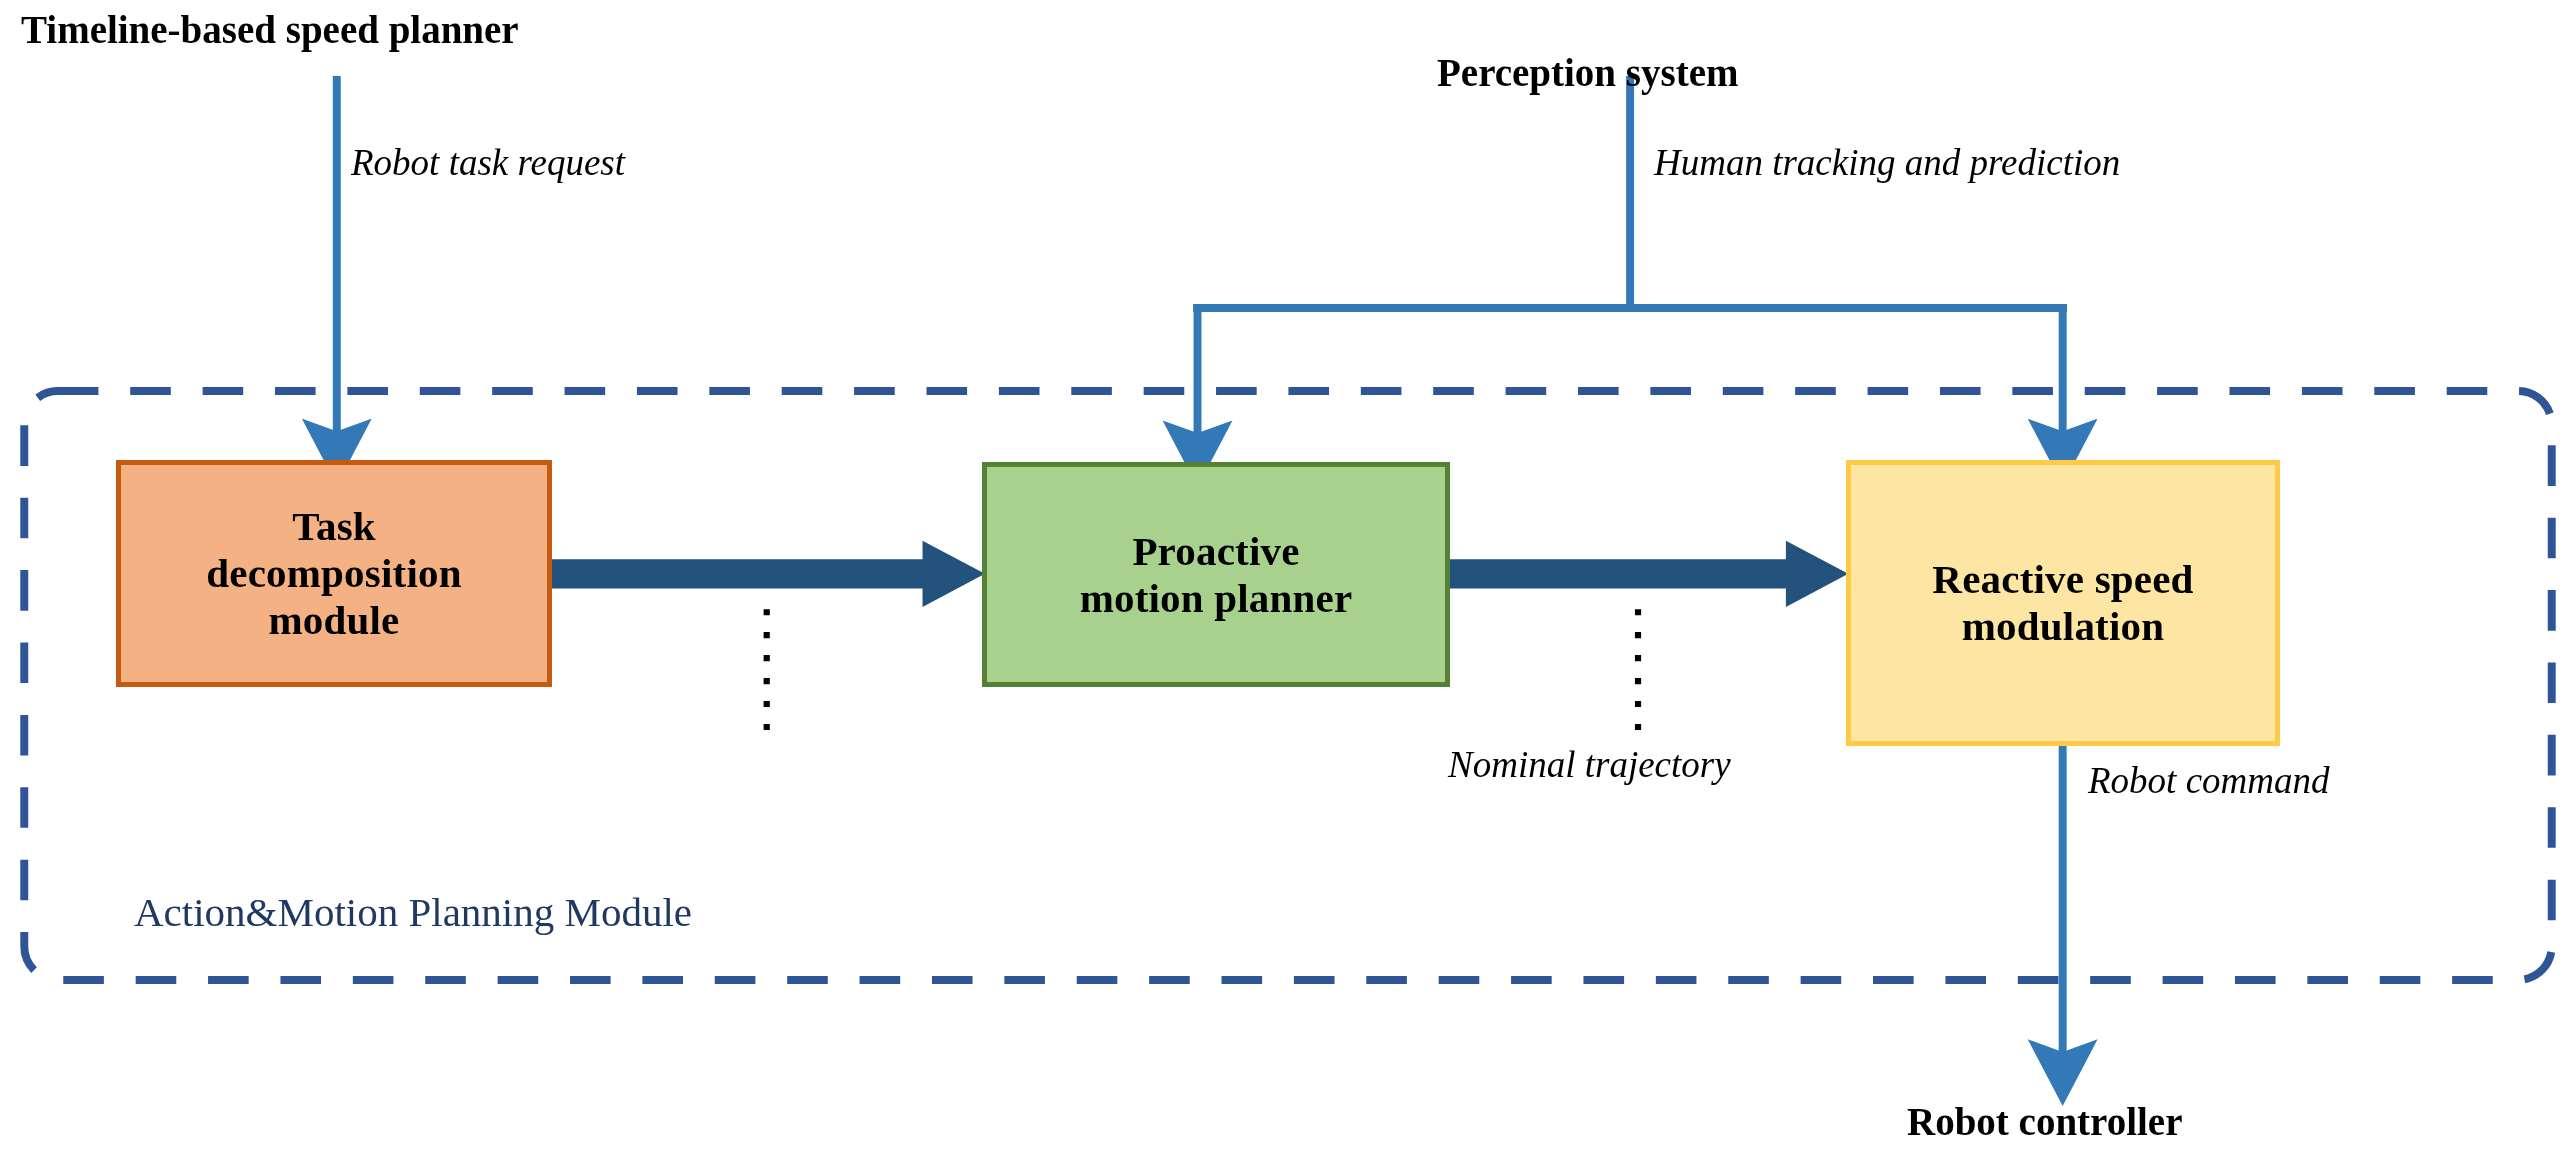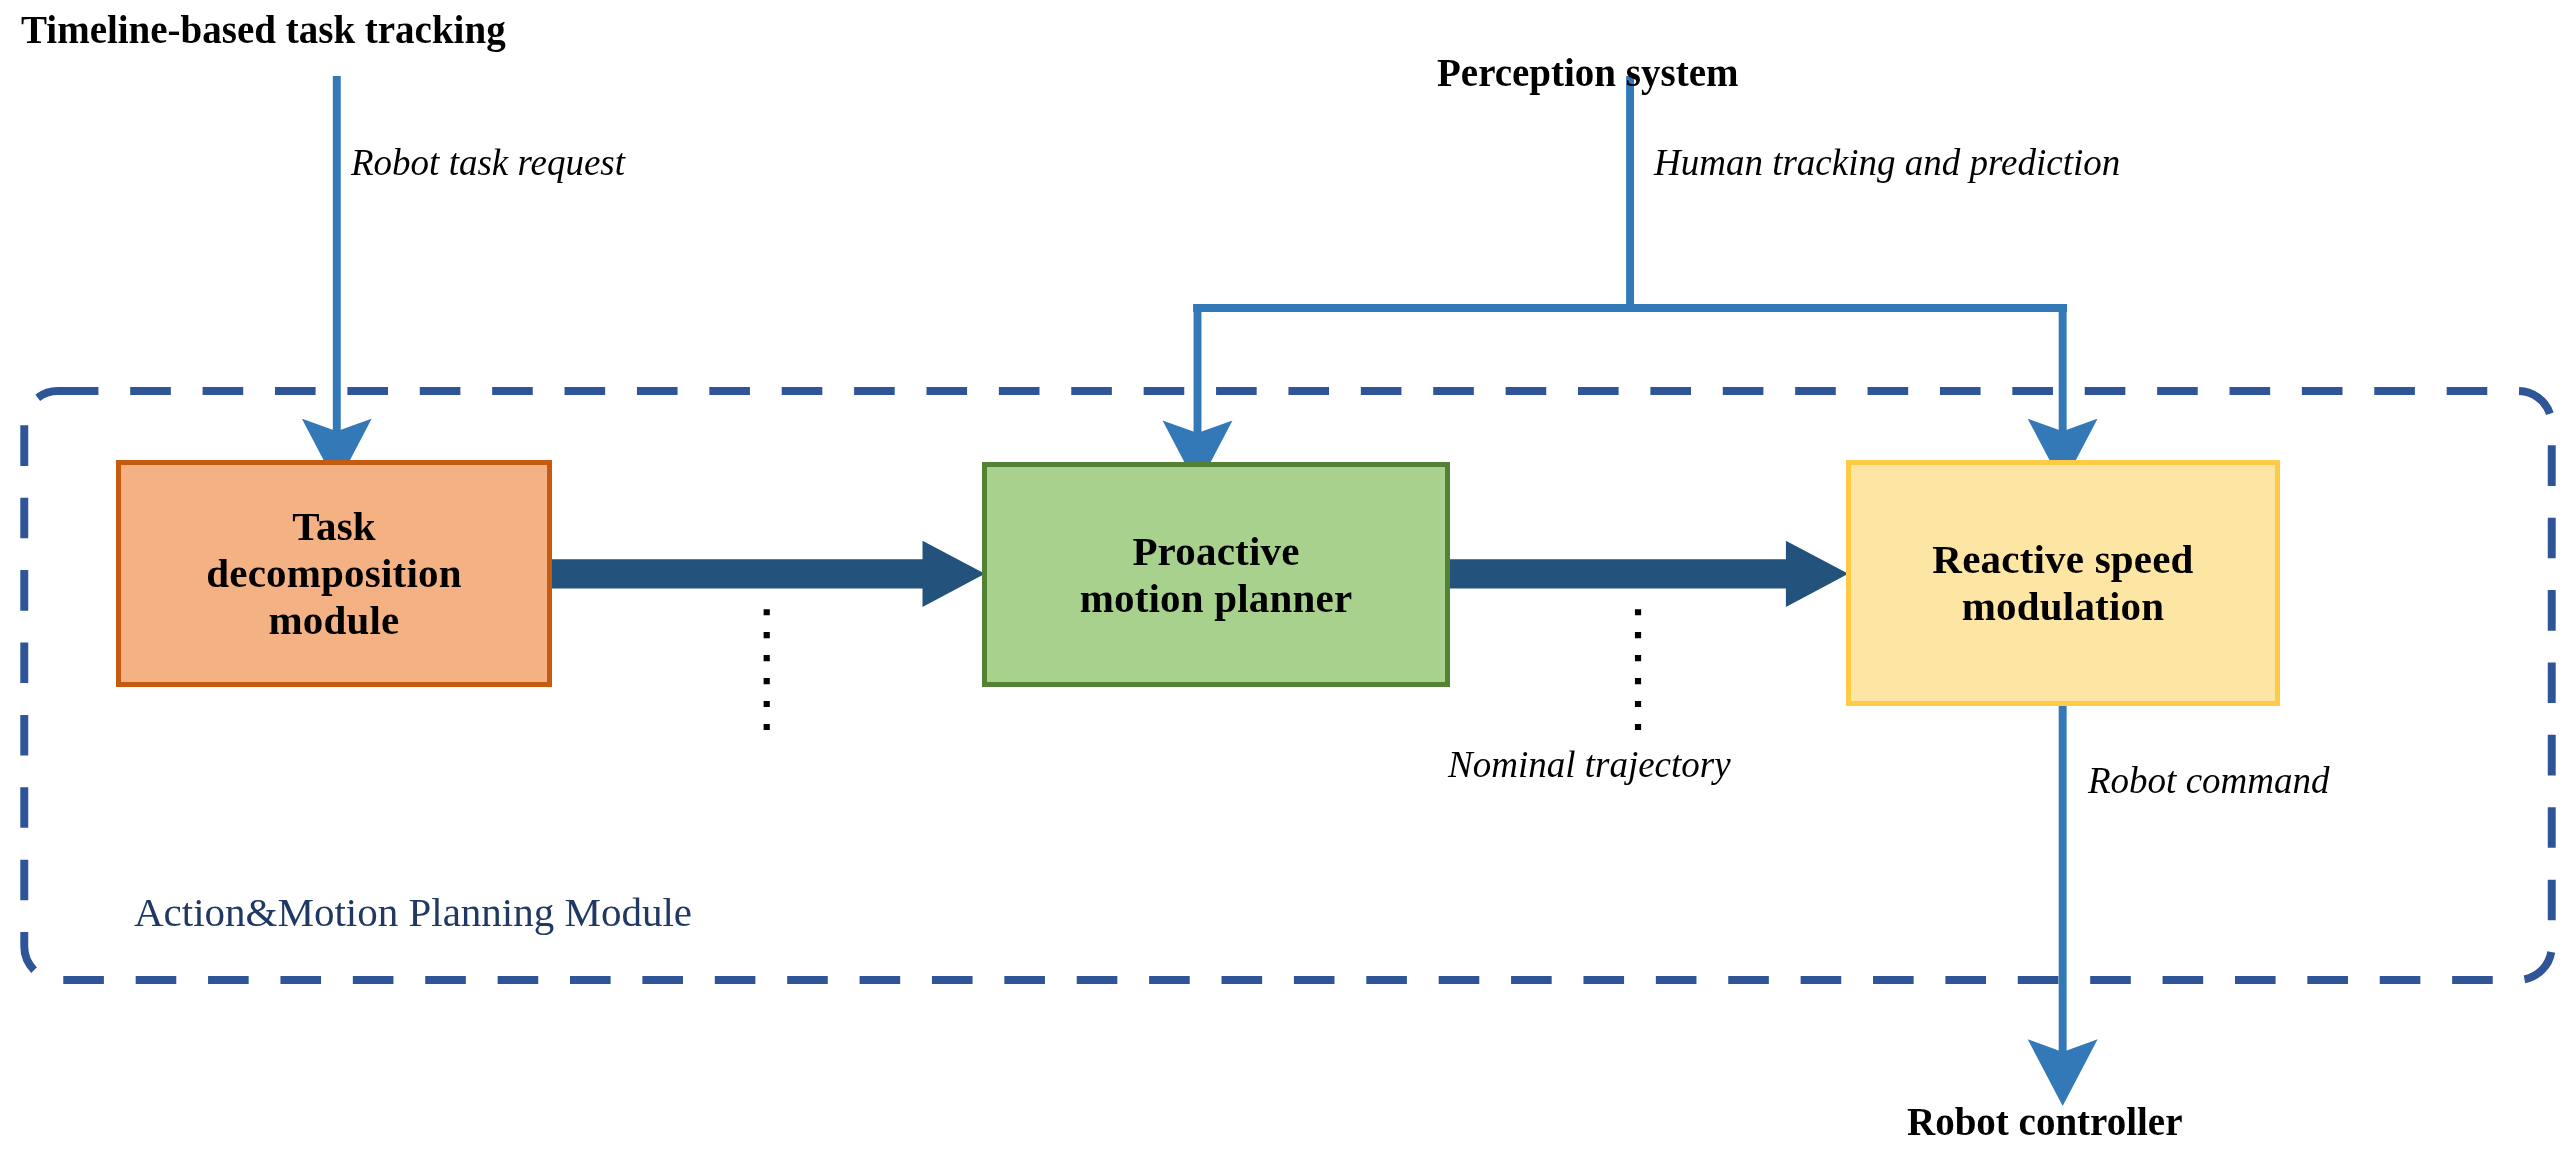--- a/index.html
+++ b/index.html
@@ -41,21 +41,21 @@
   .node-box span { display: block; padding: 0 7px; }
   #box-task {
     left: 116px; top: 460px; width: 436px; height: 227px;
     background: #F4B183; border: 5.3px solid #C55A11;
   }
   #box-proactive {
     left: 982px; top: 462px; width: 468px; height: 225px;
     background: #A9D18E; border: 5.3px solid #548235;
   }
   #box-reactive {
-    left: 1846px; top: 460px; width: 434px; height: 246px;
+    left: 1846px; top: 460px; width: 434px; height: 286px;
     background: #FDE6A4; border: 5.3px solid #FFCB46;
   }
   .ext-label {
     position: absolute;
     font-weight: bold;
     font-size: 39px;
     color: #000000;
     white-space: nowrap;
     z-index: 4;
   }
@@ -112,21 +112,21 @@
     <line x1="2336" y1="778" x2="2336" y2="1215" stroke="#3379B8" stroke-width="9" marker-end="url(#arrowThin)"></line>
 
     <path d="M625,635 L1046,635 L1046,615 L1112,650 L1046,685 L1046,665 L625,665 Z" fill="#23527C" stroke="#23527C" stroke-width="3" stroke-linejoin="miter"></path>
 
     <path d="M1604,635 L2024,635 L2024,615 L2090,650 L2024,685 L2024,665 L1604,665 Z" fill="#23527C" stroke="#23527C" stroke-width="3" stroke-linejoin="miter"></path>
 
     <line x1="868" y1="690" x2="868" y2="845" stroke="#000000" stroke-width="7" stroke-dasharray="7,19" stroke-linecap="butt"></line>
     <line x1="1855" y1="690" x2="1855" y2="845" stroke="#000000" stroke-width="7" stroke-dasharray="7,19" stroke-linecap="butt"></line>
   </svg>
 
-  <div class="ext-label" id="label-planner">Timeline-based task tracking</div>
+  <div class="ext-label" id="label-planner">Timeline-based speed planner</div>
 
   <div class="ext-label" id="label-perception">Perception system</div>
 
   <div class="ext-label" id="label-controller">Robot controller</div>
 
   <div class="edge-label" id="lbl-robot-task">
     <span>Robot task</span>
     <span>request</span>
   </div>
 

